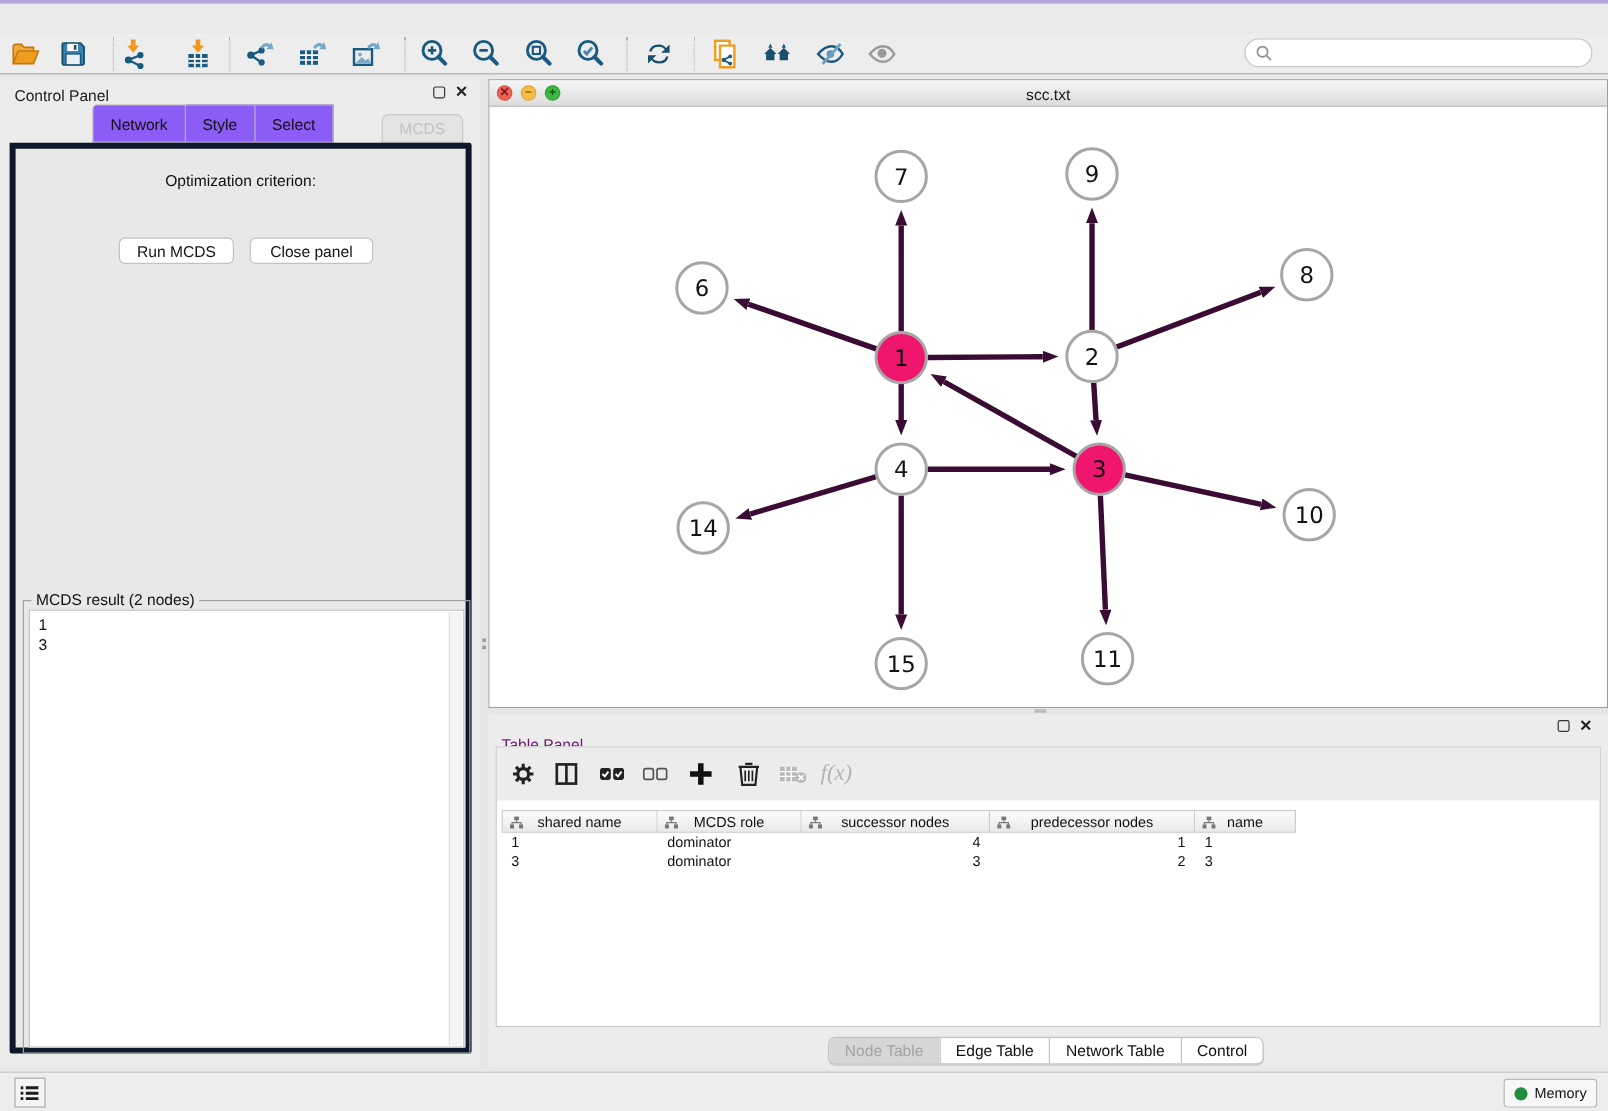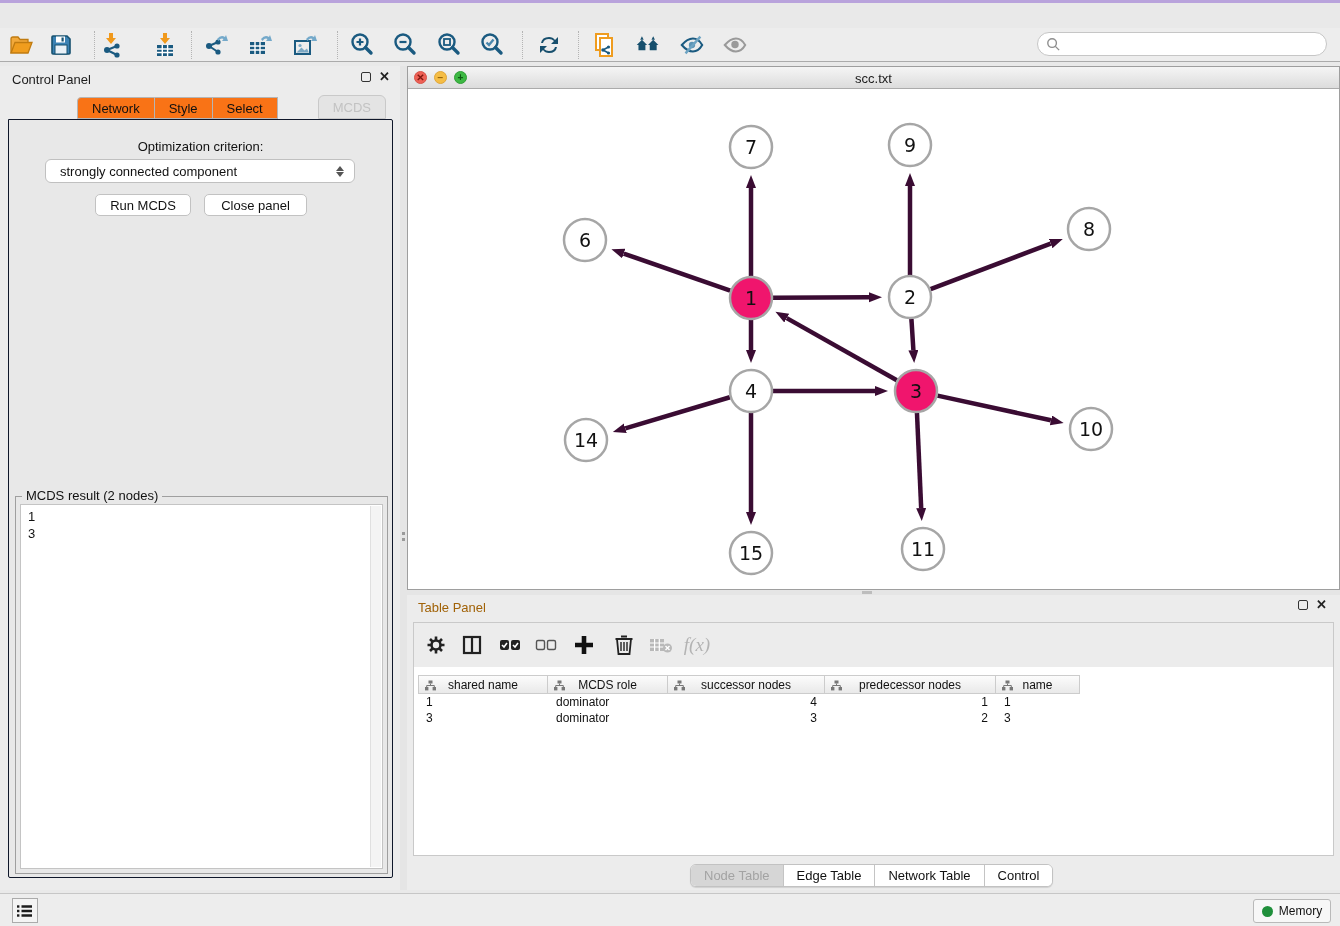--- a/index.html
+++ b/index.html
@@ -32,29 +32,29 @@
 
   
   #control-panel { left:0; top:66px; width:400px; height:824px; background:#ececec; }
   #cp-header { position:absolute; left:0; top:0; width:100%; height:26px; }
   #cp-title { position:absolute; left:12px; top:6px; font-size:13px; color:#1c1c1c; }
   .panel-btns { position:absolute; right:10px; top:6px; display:flex; gap:8px; }
   .float-box { width:10px; height:10px; border:1.5px solid #333; border-radius:2px; }
   .close-x { font-size:13px; font-weight:bold; color:#222; line-height:10px; }
 
   #cp-tabs { position:absolute; left:77px; top:31px; height:22px; display:flex; align-items:flex-end; }
-  .cp-tab { height:22px; background:#f97316; border:1px solid #b5b5b5; border-left:none;
+  .cp-tab { height:32px; background:#8b5cf6; border:1px solid #b5b5b5; border-left:none;
             font-size:13px; color:#111; display:flex; align-items:center; justify-content:center;
             padding:0 14px; }
   .cp-tab:first-child { border-left:1px solid #b5b5b5; border-top-left-radius:4px; }
   .cp-tab.selected { background:#e4e4e4; color:#c2c2c2; border:1px solid #c9c9c9;
                      border-radius:6px 6px 0 0; height:24px;margin-left:40px; }
 
   #cp-pane { position:absolute; left:8px; top:53px; width:385px; height:759px;
-             background:#e8e8e8; border:1px solid #0f172a; border-radius:0 2px 2px 2px; }
+             background:#e8e8e8; border:5px solid #0f172a; border-radius:0 2px 2px 2px; }
   #opt-label { position:absolute; left:0; width:100%; top:19px; text-align:center;
                font-size:13px; color:#111; }
   #criterion-select { position:absolute; left:36px; top:39px; width:310px; height:24px;
                       background:#ffffff; border:1px solid #c0c0c0; border-radius:6px;
                       display:flex; align-items:center; padding:0 10px 0 14px;
                       font-size:13px; color:#111; }
   #criterion-chevrons { margin-left:auto; display:flex; flex-direction:column; gap:1px; }
   #criterion-chevrons span { width:0; height:0; border-left:4px solid transparent;
                              border-right:4px solid transparent; }
   #chev-up { border-bottom:5px solid #555; }
@@ -93,21 +93,21 @@
         font-size:10px; font-weight:bold; line-height:1; }
   #tl-close { left:6px;  background:#ee6156; border:1px solid #d5544a; color:#7e1710; }
   #tl-min   { left:26px; background:#f5bd45; border:1px solid #dfa63a; color:#936207; }
   #tl-max   { left:46px; background:#3db843; border:1px solid #2f9e36; color:#0d5c13; }
   #nw-title { position:absolute; left:0; right:0; top:4px; text-align:center;
               font-size:13px; color:#1a1a1a; }
   #net-view { position:absolute; left:0; top:22px; width:931px; height:500px; background:#ffffff; }
 
   
   #table-panel { left:407px; top:595px; width:933px; height:295px; background:#ececec; }
-  #tp-title { position:absolute; left:11px; top:5px; font-size:13px; color:#a16207; }
+  #tp-title { position:absolute; left:11px; top:18px; font-size:13px; color:#701a75; }
   #tp-inner { position:absolute; left:6px; top:27px; width:921px; height:234px;
               background:#ffffff; border:1px solid #c9c9c9; }
   #tp-toolbar { position:absolute; left:0; top:0; width:100%; height:44px; background:#ececec; }
   .tp-icon { position:absolute; top:9px; width:26px; height:26px; display:flex;
              align-items:center; justify-content:center; }
   #fx-icon { font-family:"Liberation Serif", serif; font-style:italic; font-size:19px; color:#b3b3b3; }
 
   #tbl { position:absolute; left:4px; top:52px; }
   #tbl-header { display:flex; height:19px; }
   .th-cell { position:relative; display:flex; align-items:center; justify-content:center; gap:5px;
@@ -296,27 +296,20 @@
       </div>
     </div>
     <div id="cp-tabs">
         <div class="cp-tab">Network</div>
         <div class="cp-tab">Style</div>
         <div class="cp-tab">Select</div>
         <div class="cp-tab selected">MCDS</div>
       </div>
     <div id="cp-pane">
       <div id="opt-label">Optimization criterion:</div>
-      <div id="criterion-select">
-        <span>strongly connected component</span>
-        <span id="criterion-chevrons">
-            <span id="chev-up"></span>
-            <span id="chev-dn"></span>
-          </span>
-      </div>
       <div class="cp-btn" id="run-btn">Run MCDS</div>
       <div class="cp-btn" id="closep-btn">Close panel</div>
 
       <div id="mcds-fieldset">
         <div id="mcds-legend">MCDS result (2 nodes)</div>
         <div id="mcds-textwrap">
           <div id="mcds-result-text">1
 3</div>
           <div id="mcds-scroll"></div>
         </div>

